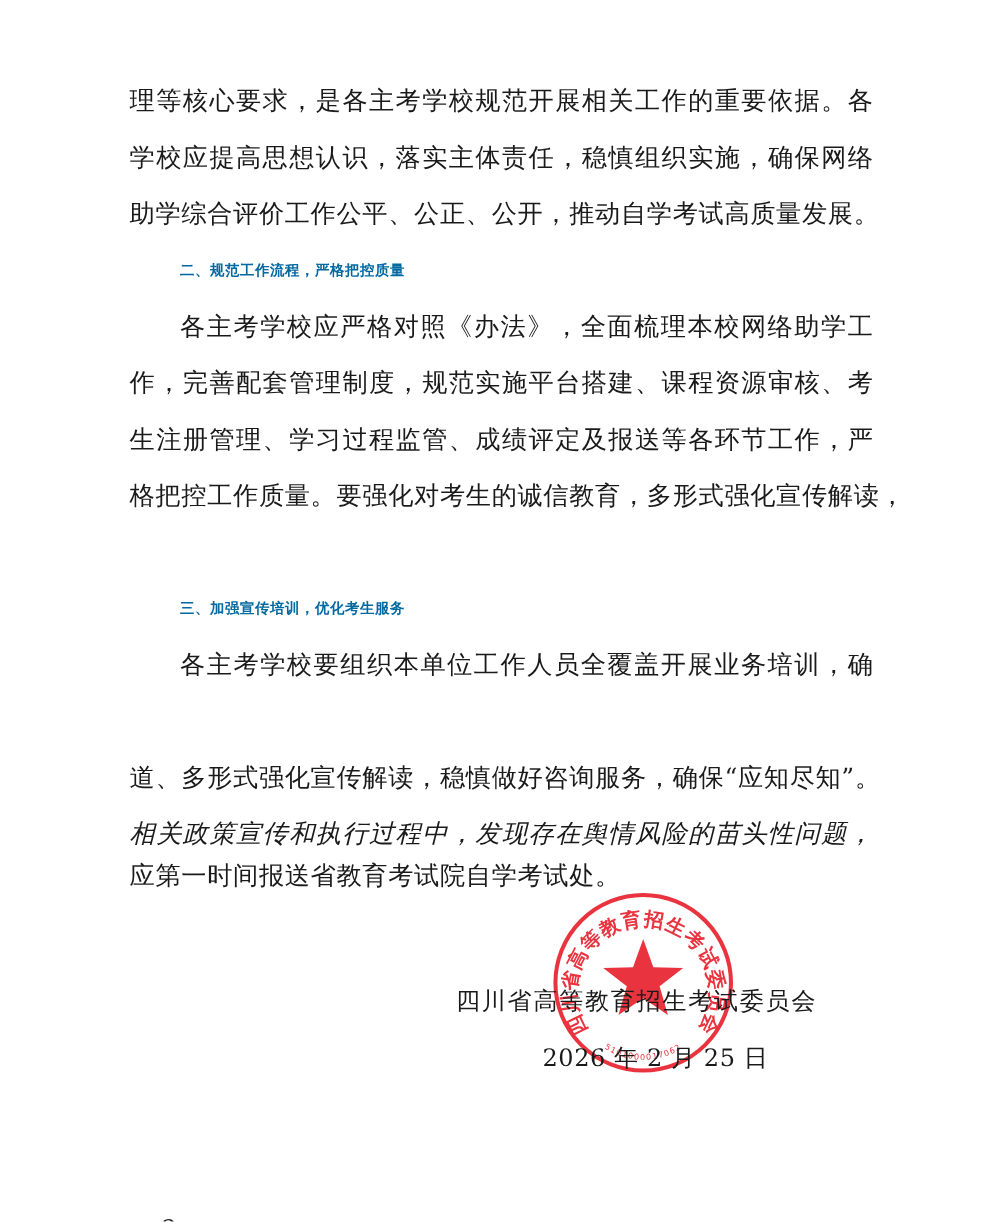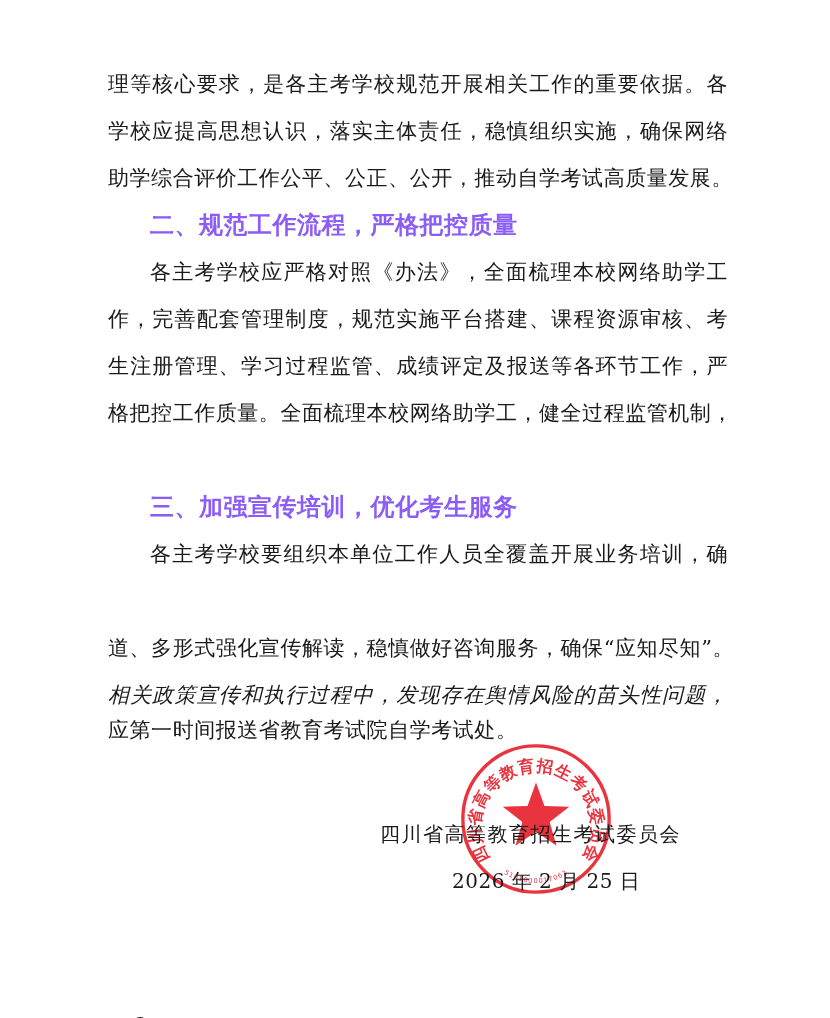--- a/index.html
+++ b/index.html
@@ -38,25 +38,25 @@
     }
     .line.indent {
       left: 150px;
       width: 578px;
     }
     .heading {
       position: absolute;
       left: 150px;
       font-family: "DejaVu Sans", "Liberation Sans", sans-serif;
       font-weight: bold;
-      font-size: 24px;
+      font-size: 12px;
       line-height: 28px;
       white-space: nowrap;
       letter-spacing: 0.5px;
-      color: #8b5cf6;
+      color: #0369a1;
     }
     .sig {
       position: absolute;
       font-size: 20px;
       line-height: 28px;
       white-space: nowrap;
       letter-spacing: 1.5px;
       z-index: 2;
     }
     .seal {
@@ -85,21 +85,21 @@
 <div class="page">
 
   <div class="line justify" style="top:38px;">理等核心要求，是各主考学校规范开展相关工作的重要依据。各</div>
   <div class="line justify" style="top:85px;">学校应提高思想认识，落实主体责任，稳慎组织实施，确保网络</div>
   <div class="line justify" style="top:132px;">助学综合评价工作公平、公正、公开，推动自学考试高质量发展。</div>
 
   <div class="heading" style="top:179px;">二、规范工作流程，严格把控质量</div>
   <div class="line indent justify" style="top:226px;">各主考学校应严格对照《办法》，全面梳理本校网络助学工</div>
   <div class="line justify" style="top:273px;">作，完善配套管理制度，规范实施平台搭建、课程资源审核、考</div>
   <div class="line justify" style="top:320px;">生注册管理、学习过程监管、成绩评定及报送等各环节工作，严</div>
-  <div class="line justify" style="top:367px;">格把控工作质量。全面梳理本校网络助学工，健全过程监管机制，</div>
+  <div class="line justify" style="top:367px;">格把控工作质量。要强化对考生的诚信教育，多形式强化宣传解读，</div>
 
   <div class="heading" style="top:461px;">三、加强宣传培训，优化考生服务</div>
   <div class="line indent justify" style="top:508px;">各主考学校要组织本单位工作人员全覆盖开展业务培训，确</div>
   <div class="line justify" style="top:602px;">道、多形式强化宣传解读，稳慎做好咨询服务，确保“应知尽知”。</div>
   <div class="line justify" style="top:649px;font-style:italic;">相关政策宣传和执行过程中，发现存在舆情风险的苗头性问题，</div>
   <div class="line" style="top:684px;">应第一时间报送省教育考试院自学考试处。</div>
 
   <svg class="seal" viewBox="0 0 160 160">
     <defs>
       <path id="sealArc" d="M 30 118 A 58 58 0 1 1 130 118"></path>

